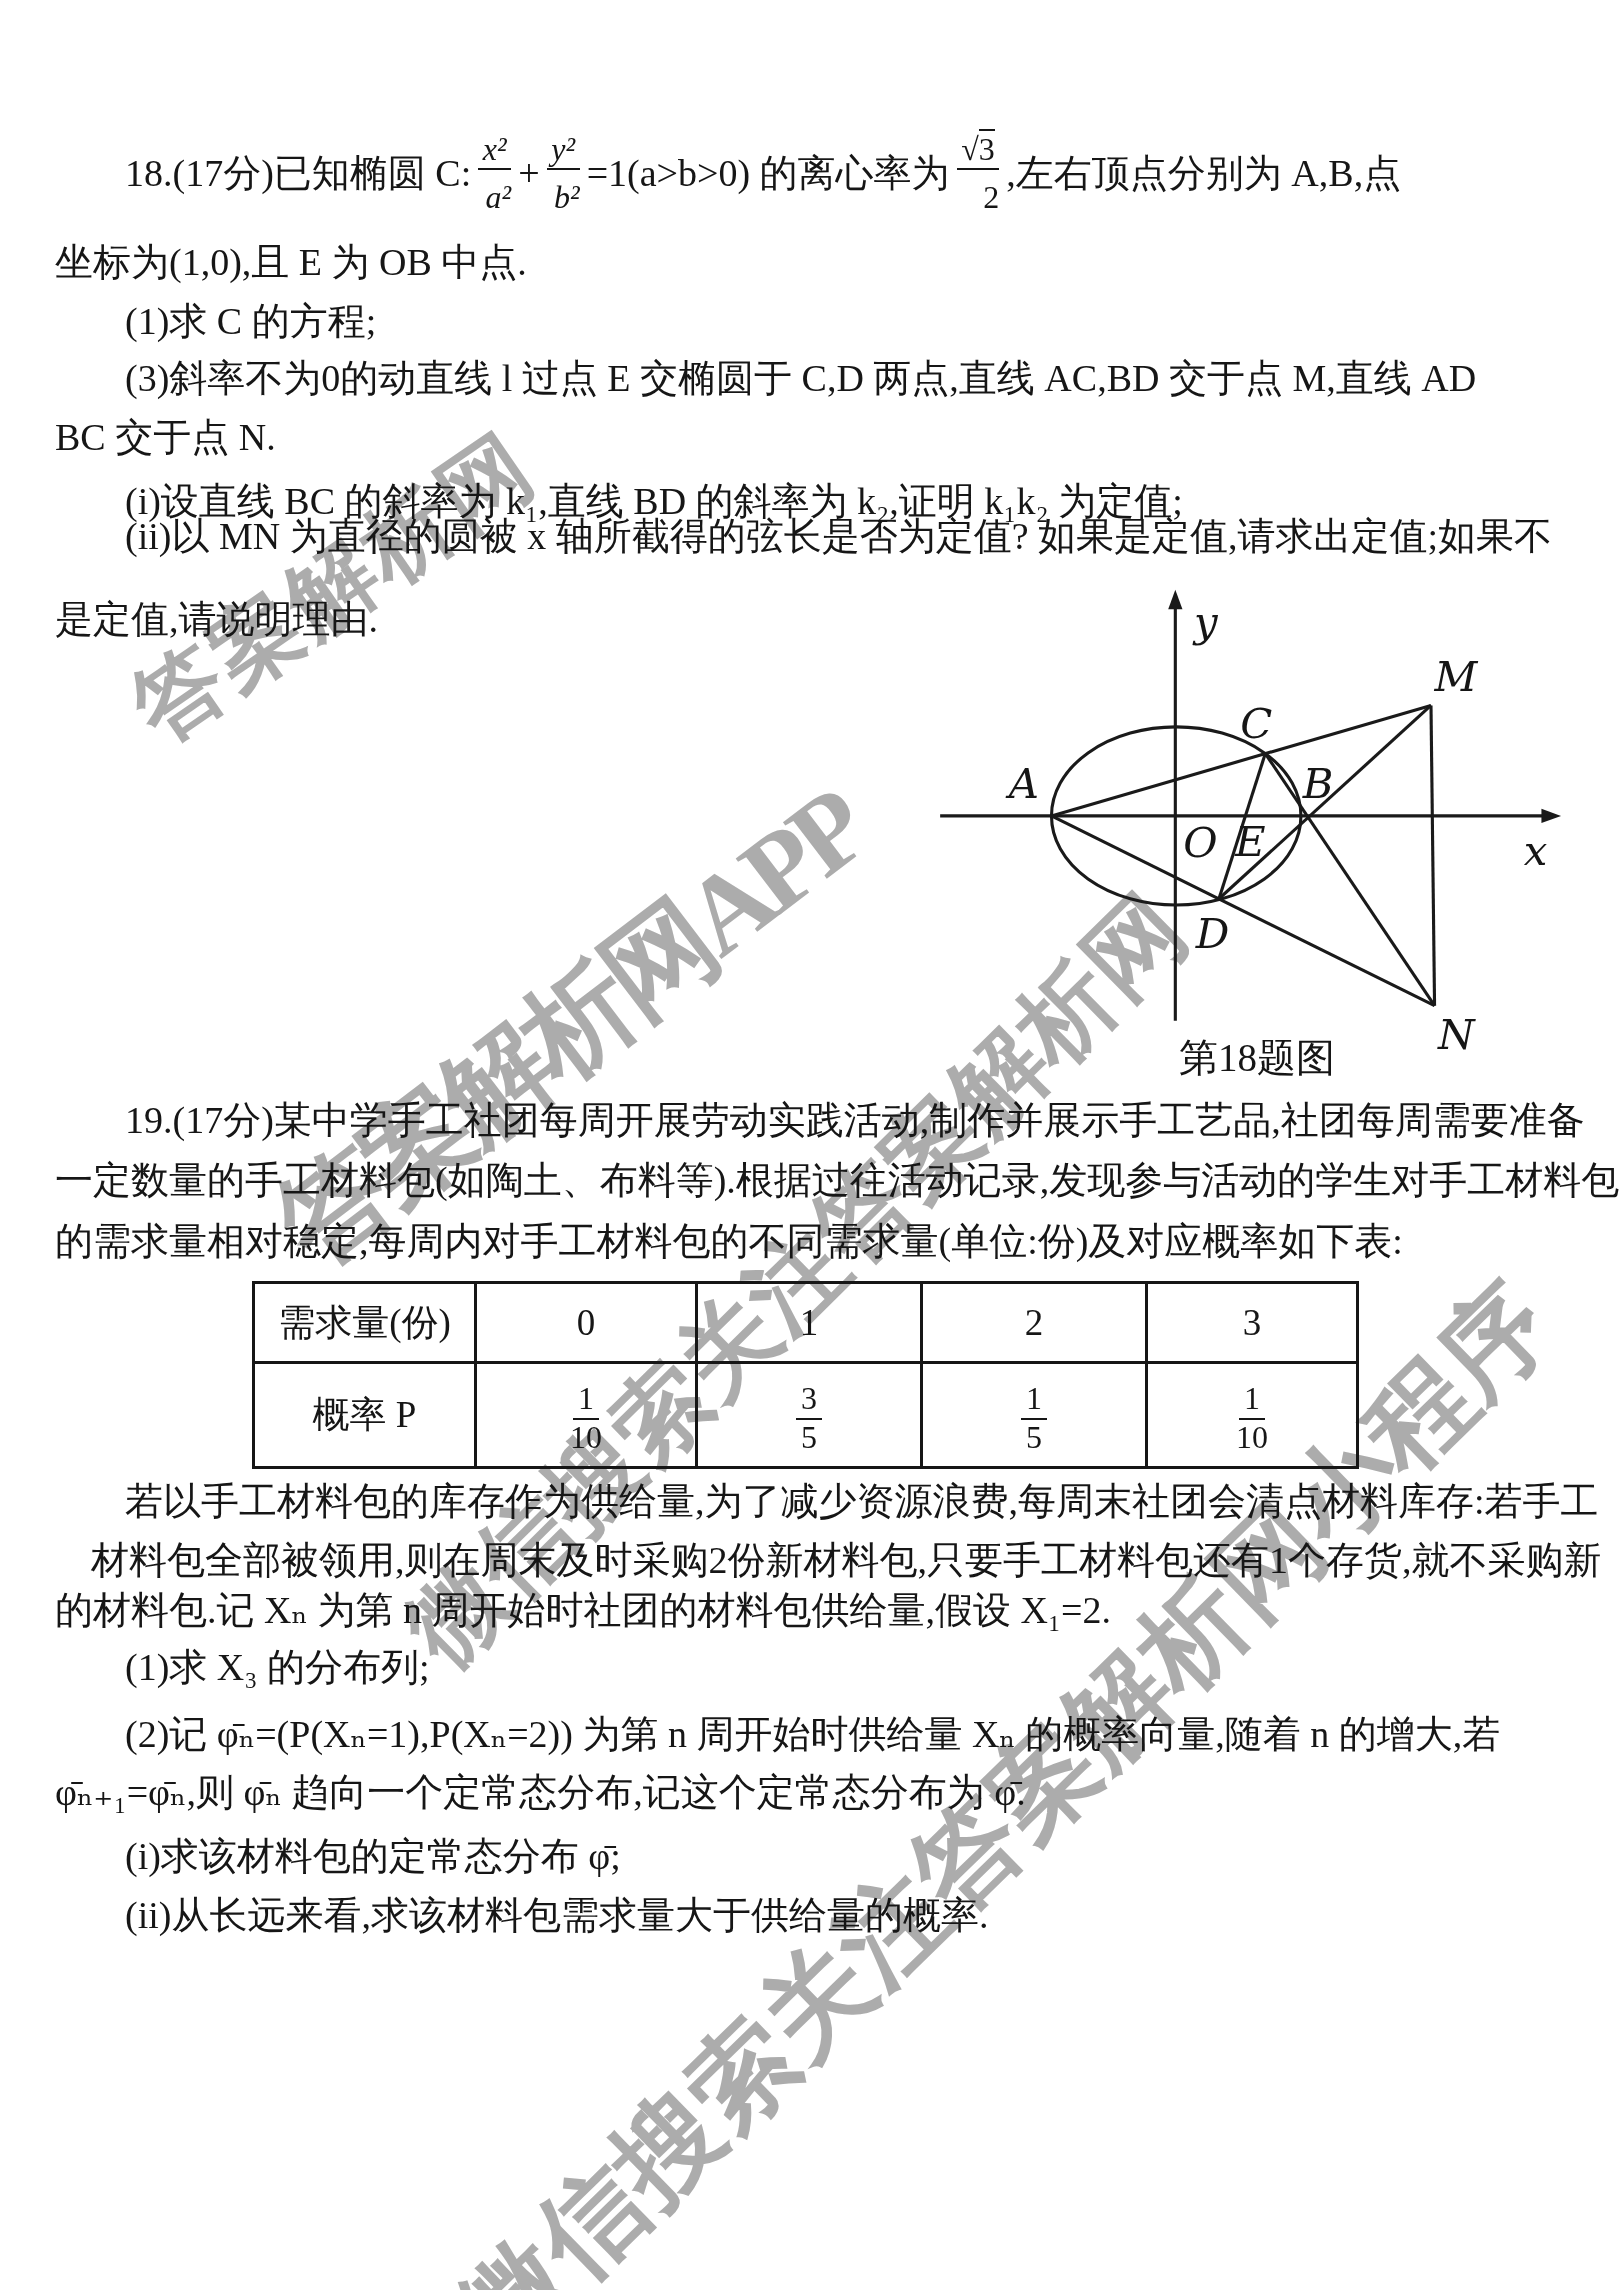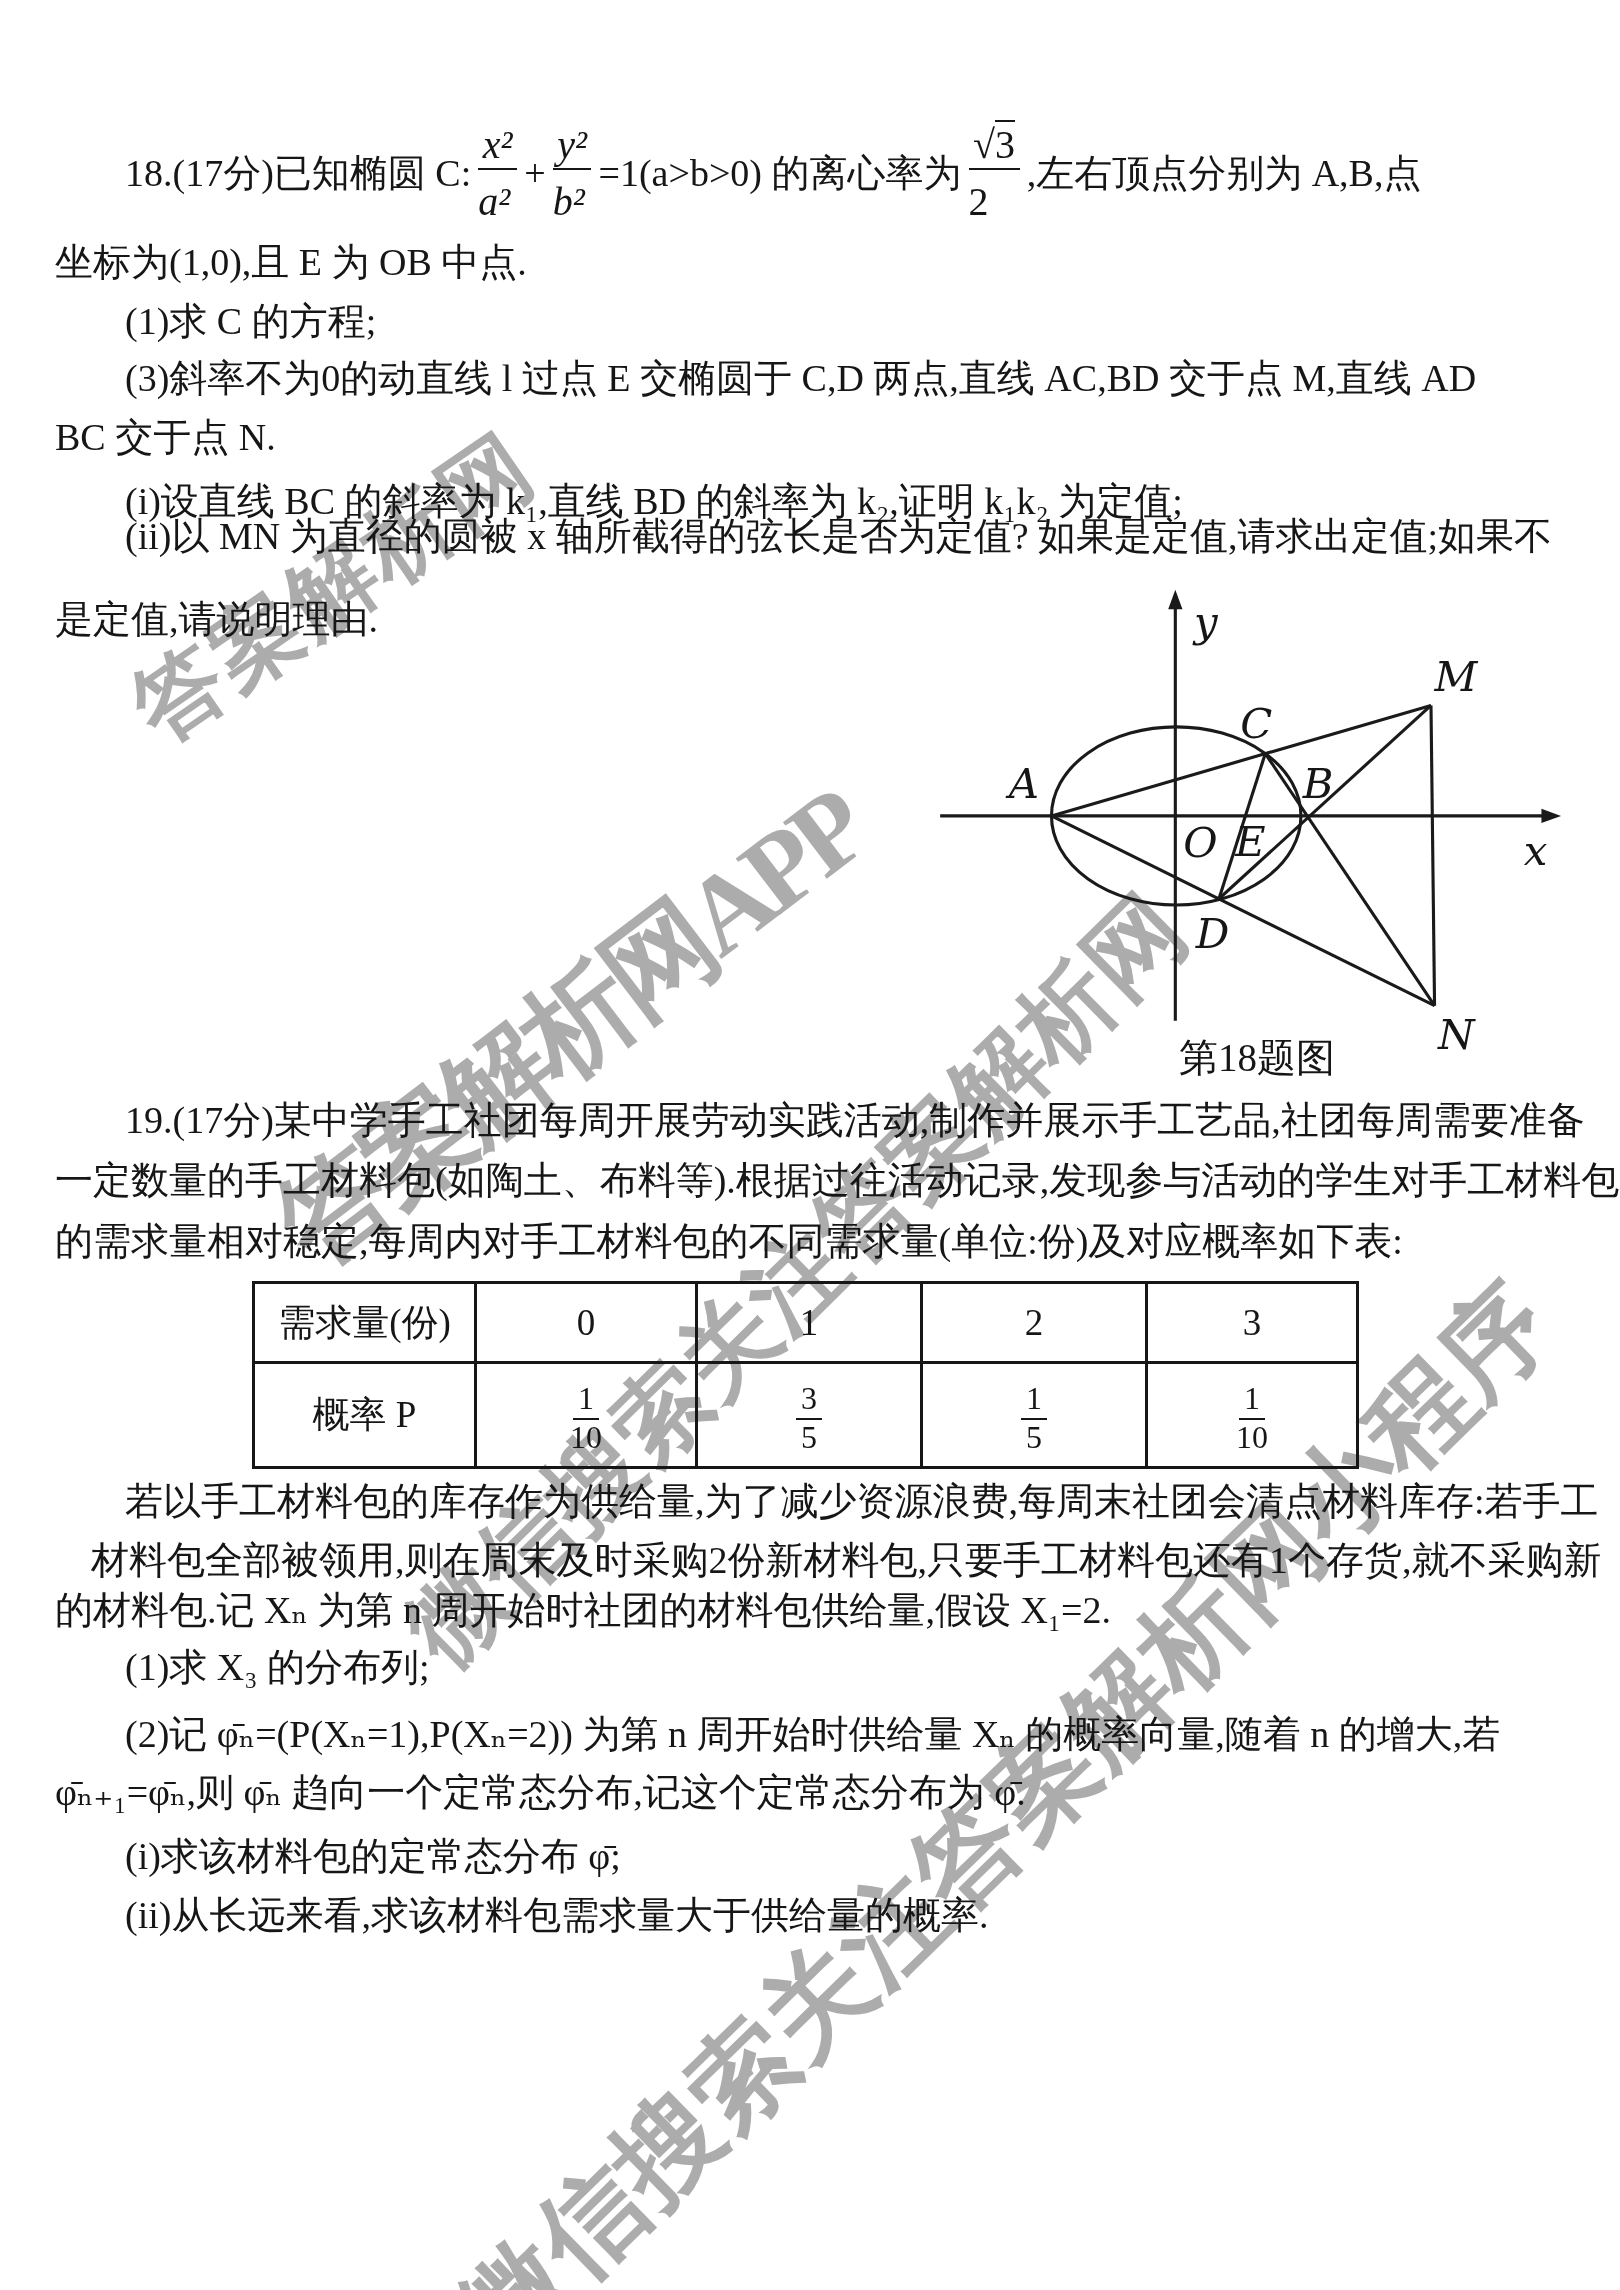--- a/index.html
+++ b/index.html
@@ -2,22 +2,22 @@
 <html style="font-size:14.3px"><head>
 <meta charset="utf-8">
 <style>
   html,body{margin:0;padding:0;background:#ffffff;}
   .page{position:relative;width:1620px;height:2290px;background:#ffffff;overflow:hidden;
         font-family:"Liberation Serif","DejaVu Serif",serif;color:#161616;}
   
   .ln{position:absolute;white-space:nowrap;font-size:38px;line-height:1.1;color:#161616;z-index:3;}
   
   .mathline{display:flex;align-items:center;}
-  .frac{display:inline-flex;flex-direction:column;align-items:flex-start;
-        font-size:40px;line-height:1.05;margin:0 7.1px;vertical-align:middle;font-style:italic;}
+  .frac{display:inline-flex;flex-direction:column;align-items:flex-end;
+        font-size:32px;line-height:1.05;margin:0 7.1px;vertical-align:middle;font-style:italic;}
   .frac .num{border-bottom:2.7px solid #161616;padding:0 4.5px 1.8px 4.5px;text-align:center;}
   .frac .den{padding-top:11px;text-align:center;}
   .frac.upright{font-style:normal;}
   .radical{font-style:normal;}
   .radicand{border-top:2.7px solid #161616;}
   
   .prob-table{position:absolute;left:252px;top:1281px;border-collapse:collapse;z-index:3;
               font-size:37px;color:#161616;table-layout:fixed;}
   .prob-table td{border:3.6px solid #161616;text-align:center;vertical-align:middle;padding:0;}
   .row-head{height:80px;}

